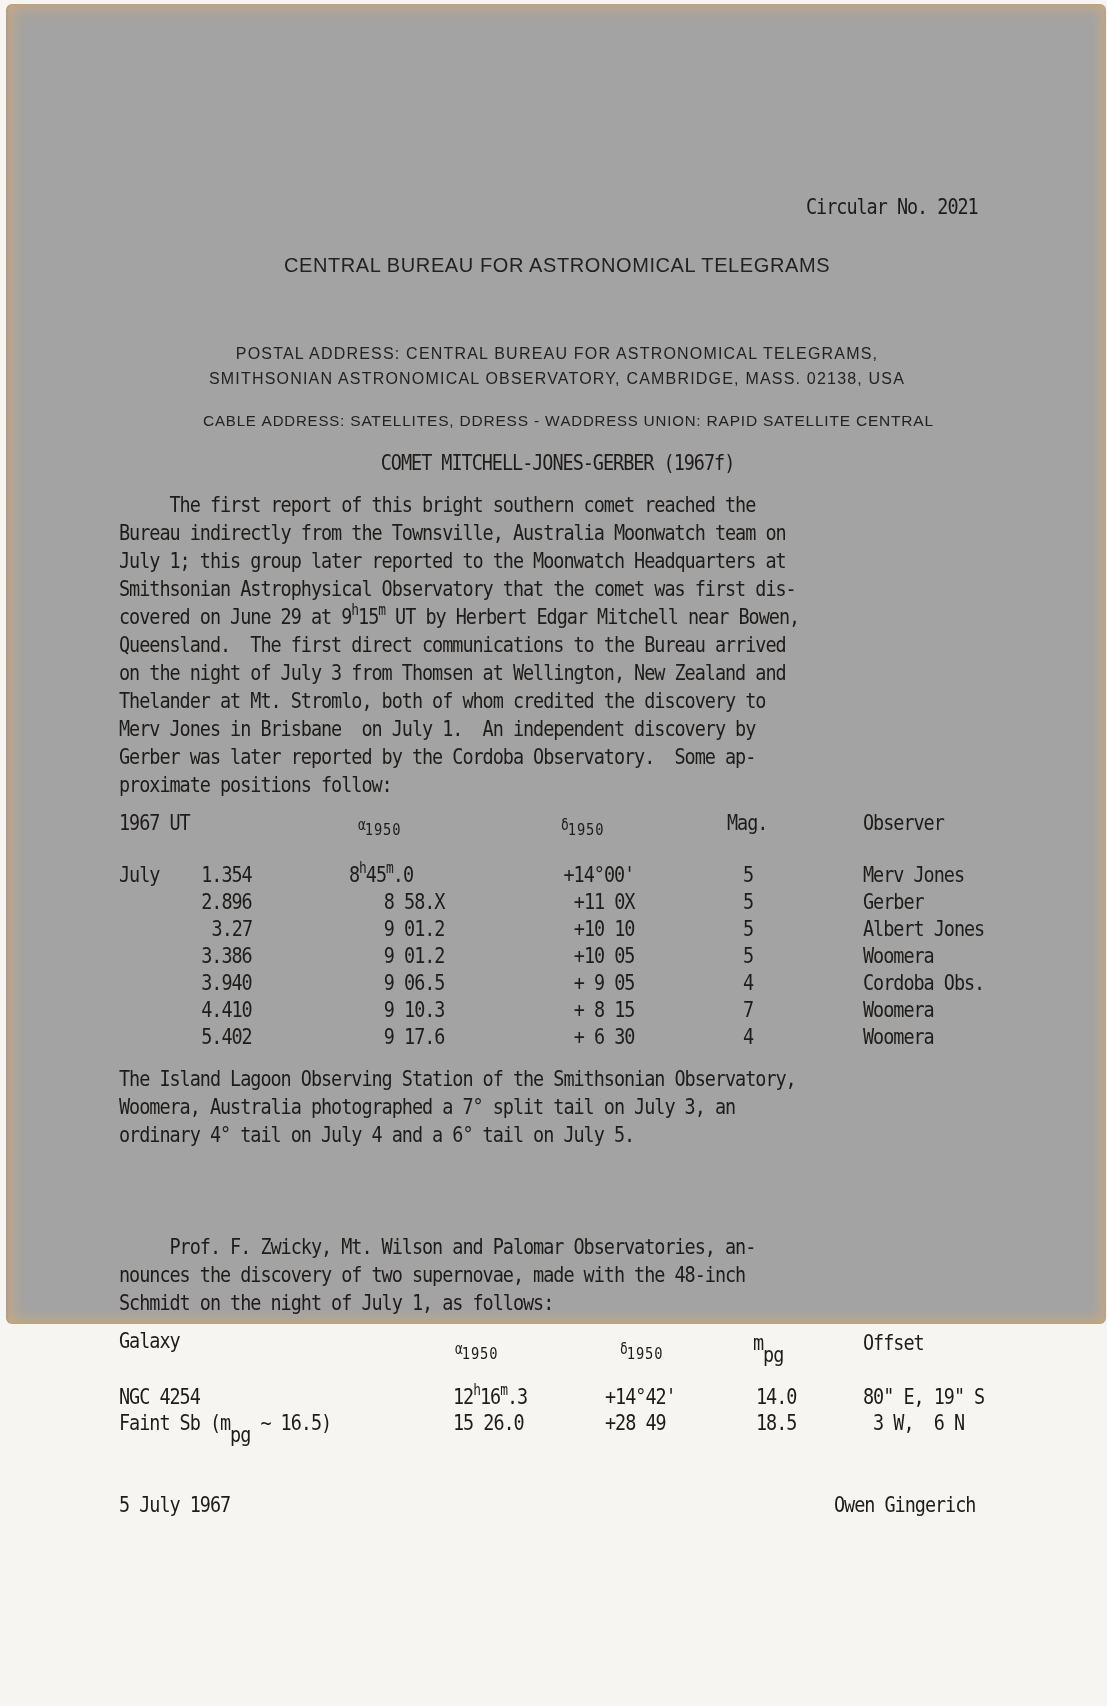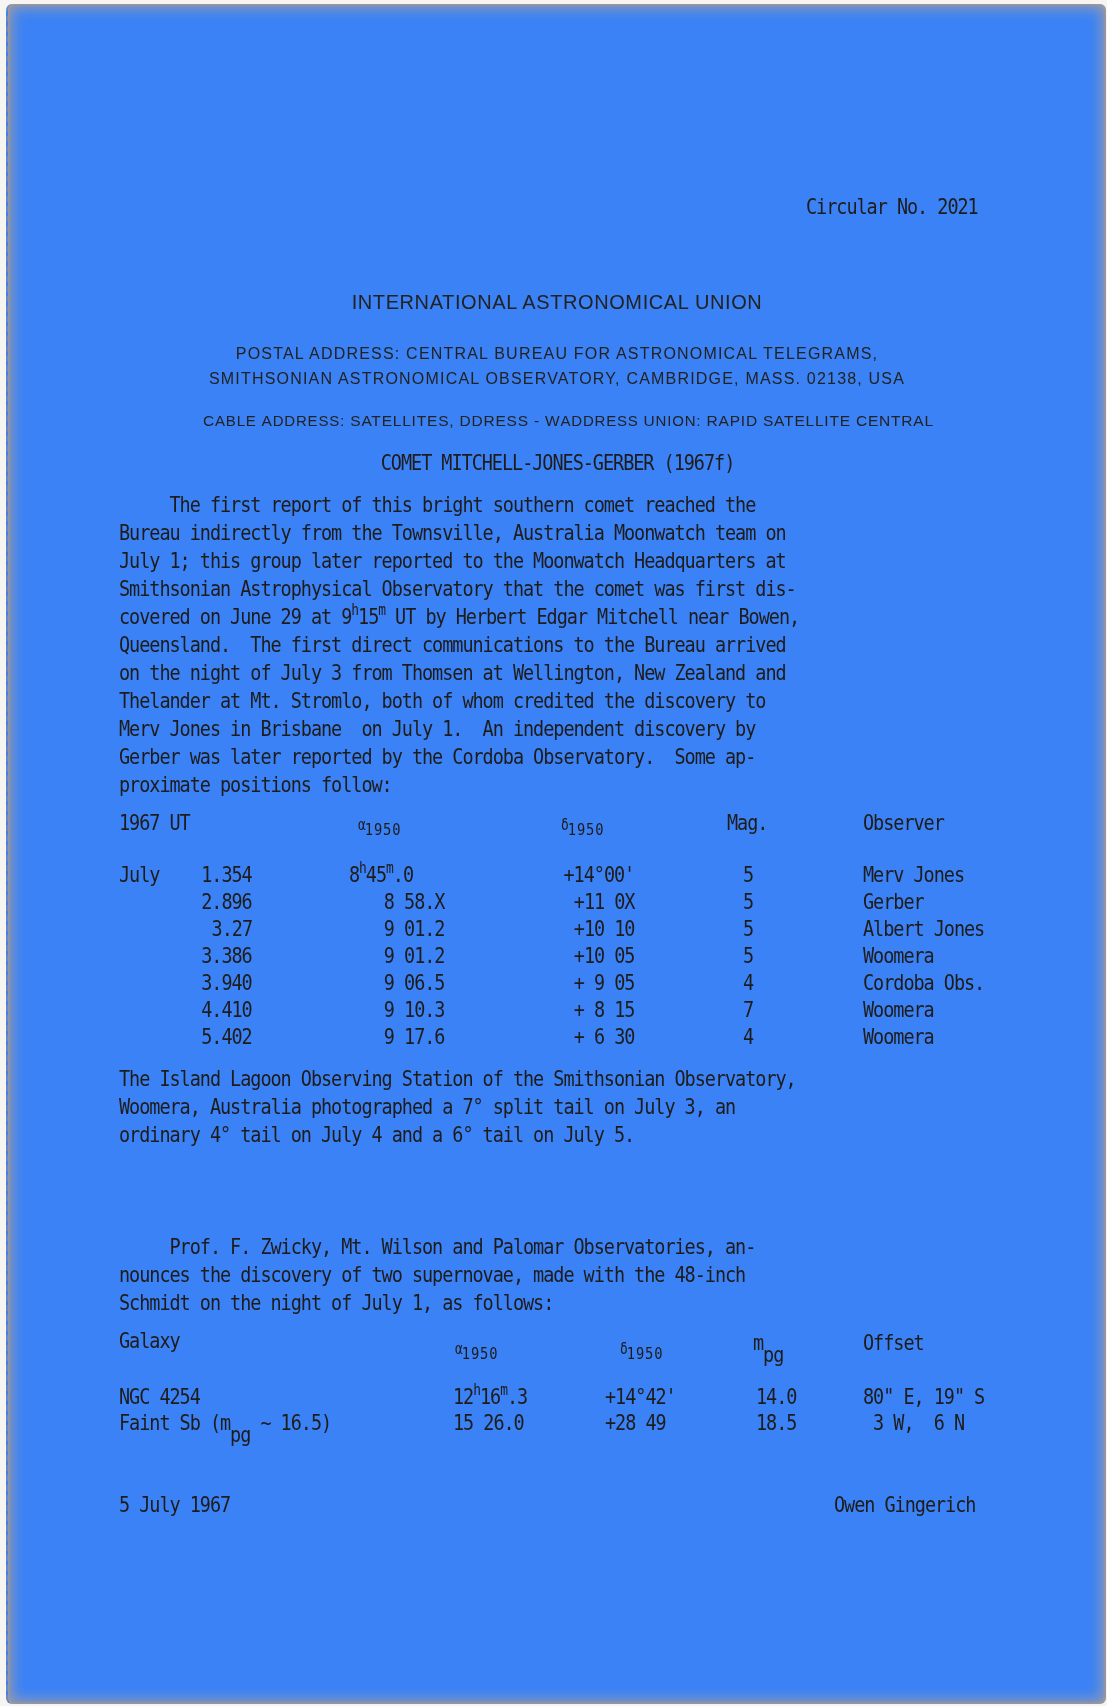--- a/index.html
+++ b/index.html
@@ -3,22 +3,22 @@
 <meta charset="utf-8">
 <style>
   html, body { margin: 0; padding: 0; }
   body {
     width: 1107px; height: 1706px; position: relative; overflow: hidden;
     background: #f7f5f2;
     font-family: "DejaVu Sans Mono", monospace;
     color: #1e1c1a;
   }
   .page {
-    position: absolute; left: 6px; top: 4px; width: 1098px; height: 1700px;
-    background: #3b82f6;
+    position: absolute; left: 6px; top: 4px; width: 1098px; height: 1320px;
+    background: #a3a3a3;
     border-radius: 6px;
     box-shadow: inset 0 0 14px 4px rgba(226,176,110,0.55), inset 0 0 3px 1px rgba(190,140,80,0.6);
     border-left: 2px dashed rgba(200,150,100,0.35);
   }
   .abs { position: absolute; white-space: pre; }
   .mono { font-family: "DejaVu Sans Mono", monospace; font-size: 21.5px; letter-spacing: -1.2px; transform: scaleX(0.86); transform-origin: left center; }
   .sans { font-family: "Liberation Sans", sans-serif; color: #222; }
   .h1 { font-size: 20px; letter-spacing: 0.6px; width: 100%; text-align: center; left: 0; }
   .h3 { font-size: 16px; letter-spacing: 1.2px; width: 100%; text-align: center; left: 0; }
   .sc-small { font-size: 15px; }
@@ -31,21 +31,21 @@
   .subnum { font-size: 16px; position: relative; top: 5px; letter-spacing: 1px; }
   .col-r { text-align: right; }
 </style>
 </head>
 <body>
 
 <div class="page">
 
   <div class="abs mono" style="left:798px; top:190px;">Circular No. 2021</div>
 
-  <div class="abs sans h1" style="top:287px;">INTERNATIONAL ASTRONOMICAL UNION</div>
+  <div class="abs sans h1" style="top:250px;">CENTRAL BUREAU FOR ASTRONOMICAL TELEGRAMS</div>
   <div class="abs sans h3" style="top:341px;">POSTAL ADDRESS: CENTRAL BUREAU FOR ASTRONOMICAL TELEGRAMS,</div>
   <div class="abs sans h3" style="top:366px;">SMITHSONIAN ASTRONOMICAL OBSERVATORY, CAMBRIDGE, MASS. 02138, USA</div>
   <div class="abs sans" style="left:0; width:1100px; text-align:center; top:390px; letter-spacing:0.8px;">
     <span class="sc-big">C</span><span class="sc-small">ABLE </span><span class="sc-big">A</span><span class="sc-small">DDRESS</span><span class="sc-big">: SATELLITES, DDRESS - </span><span class="sc-big">W</span><span class="sc-small">ADDRESS </span><span class="sc-big">U</span><span class="sc-small">NION</span><span class="sc-big">: RAPID SATELLITE CENTRAL</span>
   </div>
 
   <div class="abs center-mono" style="top:446px;"><span>COMET MITCHELL-JONES-GERBER (1967f)</span></div>
 
   <div>
     <div class="abs mono para-line" style="top:488px;">     The first report of this bright southern comet reached the</div>

